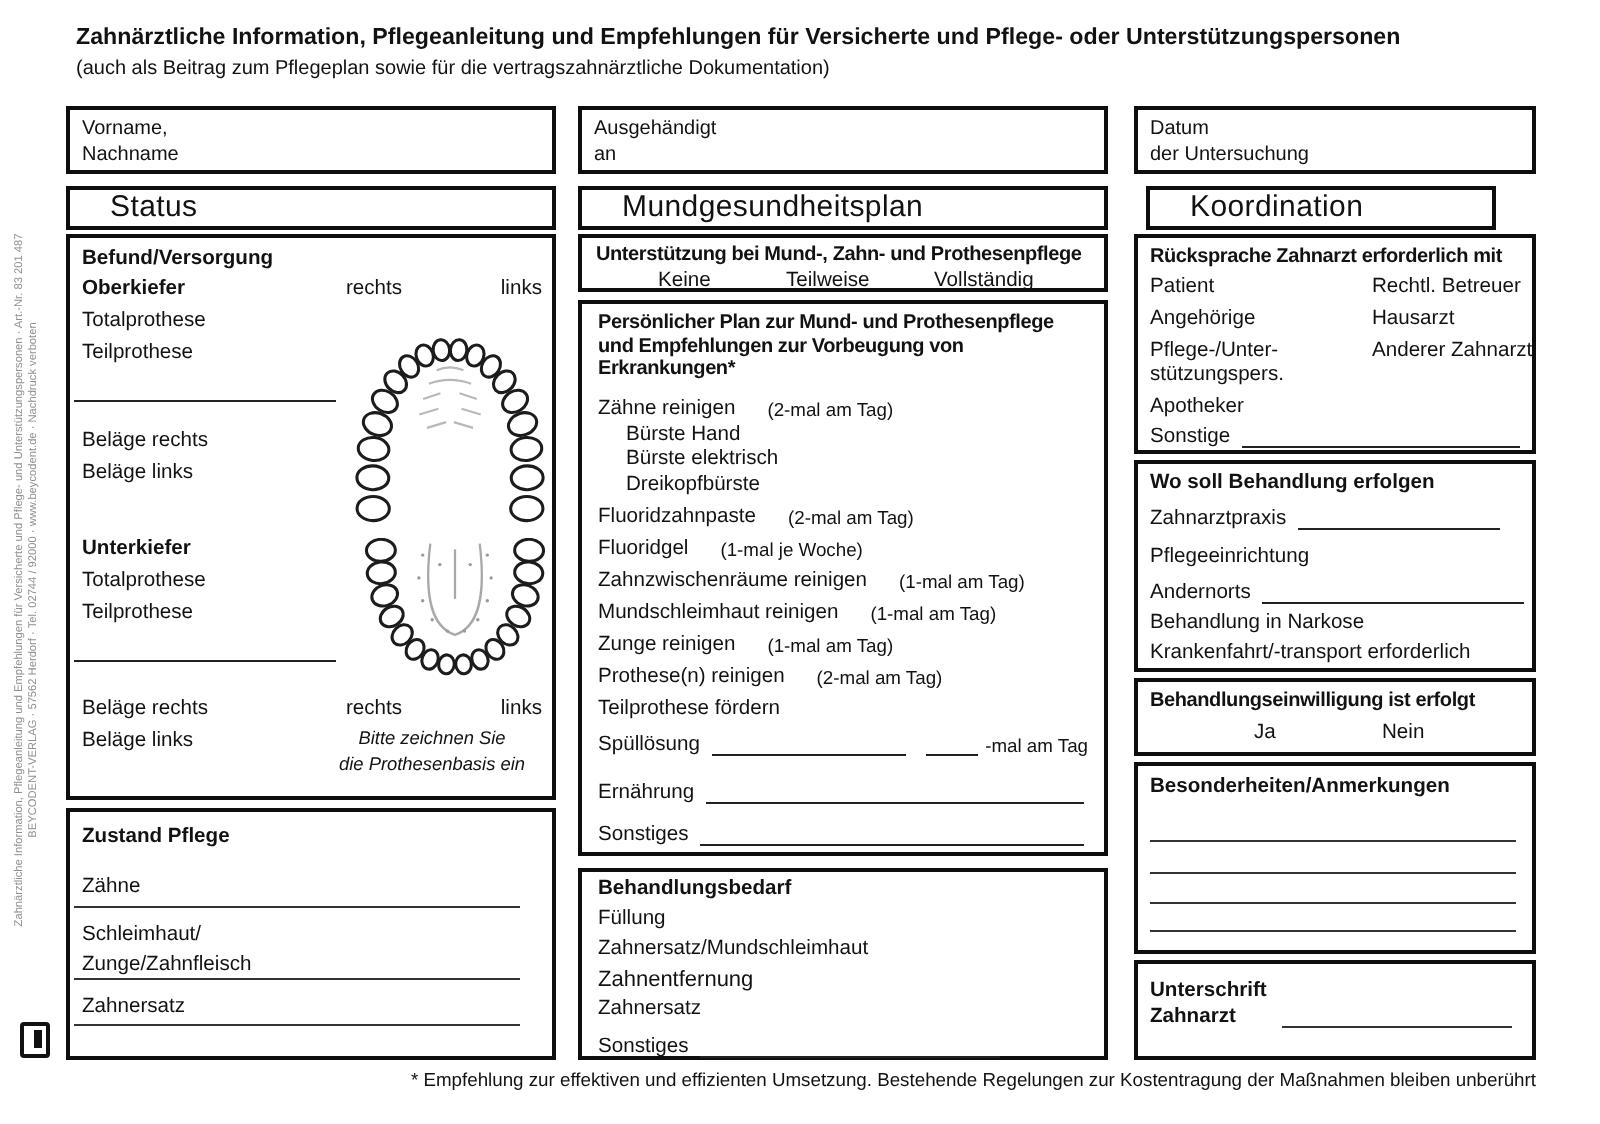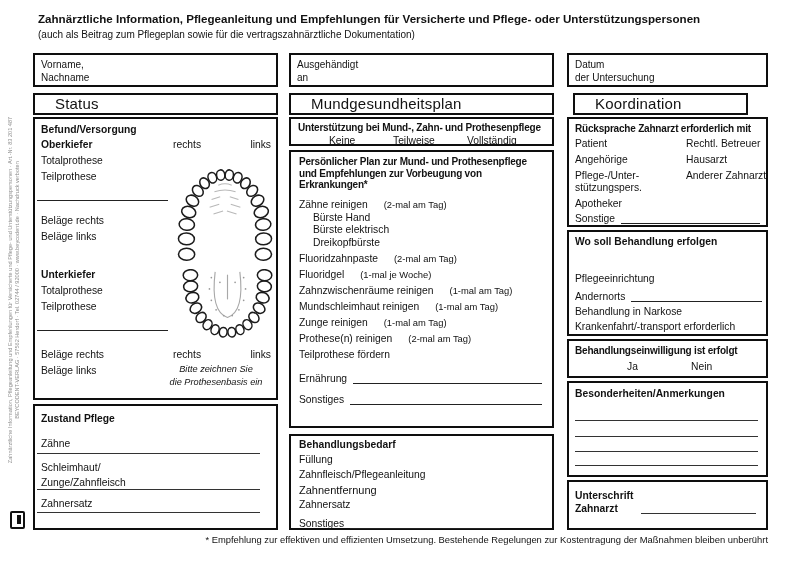--- a/index.html
+++ b/index.html
@@ -202,37 +202,43 @@
           <span>Zunge reinigen</span>
           <span class="note">(1-mal am Tag)</span>
         </div>
       <div class="pitem">
           <span>Prothese(n) reinigen</span>
           <span class="note">(2-mal am Tag)</span>
         </div>
       <div class="pitem">
           <span>Teilprothese fördern</span>
         </div>
+      <div class="prow">
+        <span>Spüllösung</span>
+        <span class="fl" style="flex:2"></span>
+        <span class="fl" style="flex:0 0 26px;margin:0 4px 0 8px"></span>
+        <span class="small">-mal am Tag</span>
+      </div>
       <div class="prow" style="margin-top:6px">
         <span>Ernährung</span>
         <span class="fl"></span>
       </div>
       <div class="prow" style="margin-top:4px;height:17px">
         <span>Sonstiges</span>
         <span class="fl"></span>
       </div>
     </div>
   </div>
 </div>
 
 <div class="box" style="left:289px;top:434px;width:265px;height:96px">
   <div style="padding:3px 8px 0 8px">
     <div class="b" style="font-size:10.3px;height:15px">Behandlungsbedarf</div>
     <div style="font-size:10.3px;height:15px">Füllung</div>
-    <div style="font-size:10.3px;height:15px">Zahnfleisch/Pflegeanleitung</div>
+    <div style="font-size:10.3px;height:15px">Zahnersatz/Mundschleimhaut</div>
     <div style="font-size:11px;height:15px">Zahnentfernung</div>
     <div style="font-size:10.3px;height:15px">Zahnersatz</div>
     <div class="prow" style="height:15px">
       <span>Sonstiges</span>
       <span class="fl" style="flex:0 0 150px"></span>
     </div>
   </div>
 </div>
 
 <div class="box hdr" style="left:573px;top:93px;width:175px;height:22px">
@@ -250,20 +256,24 @@
   <div class="t" style="left:117px;top:51px">Anderer Zahnarzt</div>
   <div class="t" style="left:6px;top:79px">Apotheker</div>
   <div class="frow" style="left:6px;right:4px;top:91px;height:14px">
     <span>Sonstige</span>
     <span class="fl"></span>
   </div>
 </div>
 
 <div class="box" style="left:567px;top:230px;width:201px;height:106px">
   <div class="t b" style="left:6px;top:4px">Wo soll Behandlung erfolgen</div>
+  <div class="frow" style="left:6px;right:14px;top:19px;height:14px">
+    <span>Zahnarztpraxis</span>
+    <span class="fl"></span>
+  </div>
   <div class="t" style="left:6px;top:41px">Pflegeeinrichtung</div>
   <div class="frow" style="left:6px;right:2px;top:56px;height:14px">
     <span>Andernorts</span>
     <span class="fl"></span>
   </div>
   <div class="t" style="left:6px;top:74px">Behandlung in Narkose</div>
   <div class="t" style="left:6px;top:89px">Krankenfahrt/-transport erforderlich</div>
 </div>
 
 <div class="box" style="left:567px;top:339px;width:201px;height:39px">

